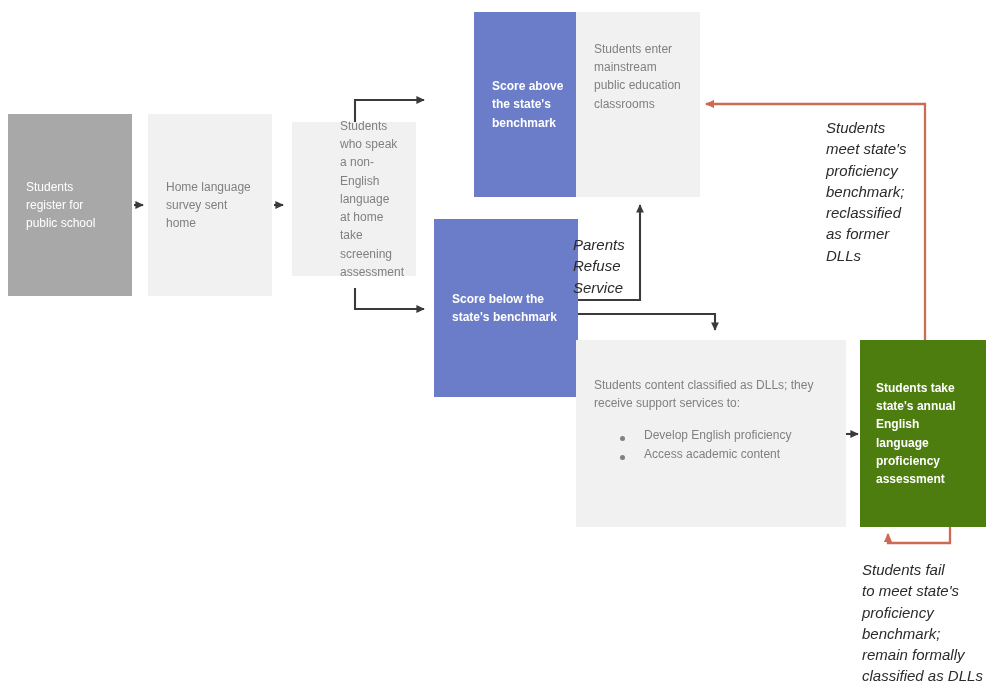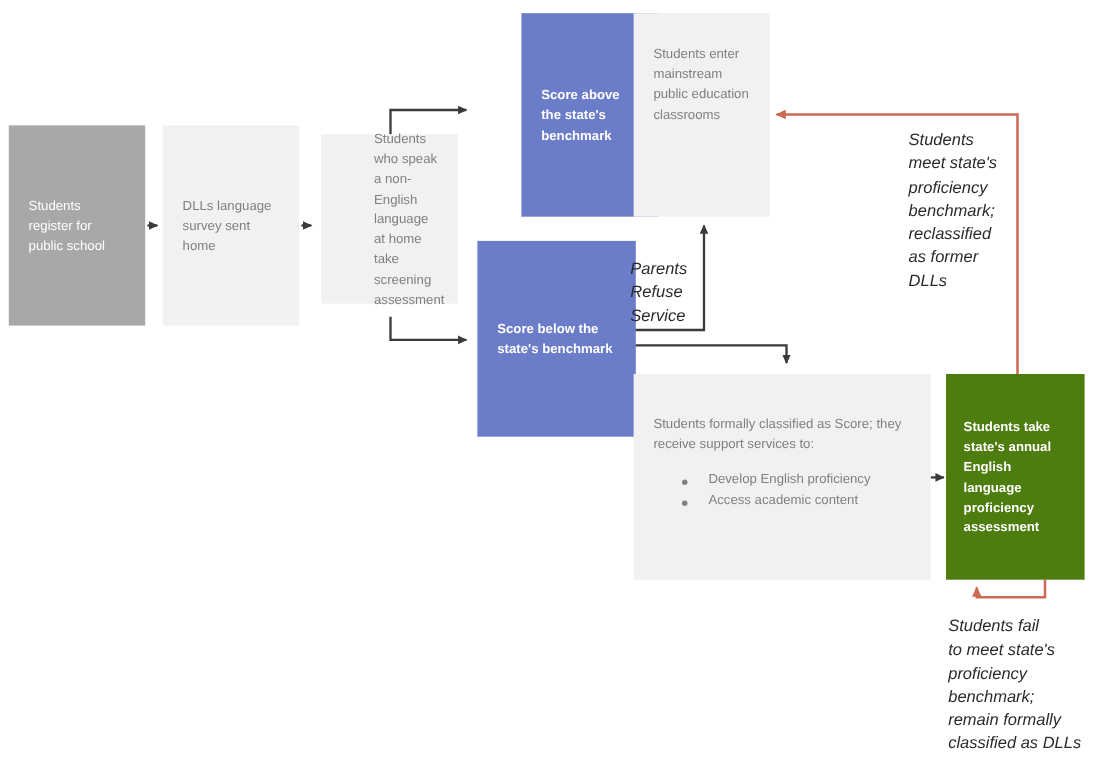--- a/index.html
+++ b/index.html
@@ -121,41 +121,41 @@
 
       <path d="M950,527 L950,543 L888,543 L888,534" marker-end="url(#arrowRed)"></path>
     </g>
   </svg>
 
   <div class="node box-dark pad" style="left:8px; top:114px; width:124px; height:182px;">
     <span class="txt">Students register for public school</span>
   </div>
 
   <div class="node box-light pad" style="left:148px; top:114px; width:124px; height:182px;">
-    <span class="txt">DLLs language survey sent home</span>
+    <span class="txt">Home language survey sent home</span>
   </div>
 
   <div class="node box-light pad" style="left:292px; top:122px; width:124px; height:154px;padding-left:48px;">
     <span class="txt">Students who speak a non-English language at home take screening assessment</span>
   </div>
 
   <div class="node box-blue pad" style="left:434px; top:12px; width:124px; height:185px;margin-left:40px;">
     <span class="txt">Score above the state's benchmark</span>
   </div>
 
   <div class="node box-blue pad" style="left:434px; top:219px; width:144px; height:178px;">
     <span class="txt">Score below the state's benchmark</span>
   </div>
 
   <div class="node box-light pad" style="left:576px; top:12px; width:124px; height:185px; justify-content:flex-start; padding-top:28px;">
     <span class="txt">Students enter mainstream public education classrooms</span>
   </div>
 
   <div class="node box-light" style="left:576px; top:340px; width:270px; height:187px; justify-content:flex-start; padding:36px 20px 0 18px;">
-    <span class="txt">Students formally classified as Score; they receive support services to:</span>
+    <span class="txt">Students content classified as DLLs; they receive support services to:</span>
     <ul class="support-list">
       <li>Develop English proficiency</li>
       <li>Access academic content</li>
     </ul>
   </div>
 
   <div class="node box-red pad" style="left:860px; top:340px; width:126px; height:187px; padding:0 16px;">
     <span class="txt">Students take state's annual English language proficiency assessment</span>
   </div>
 

